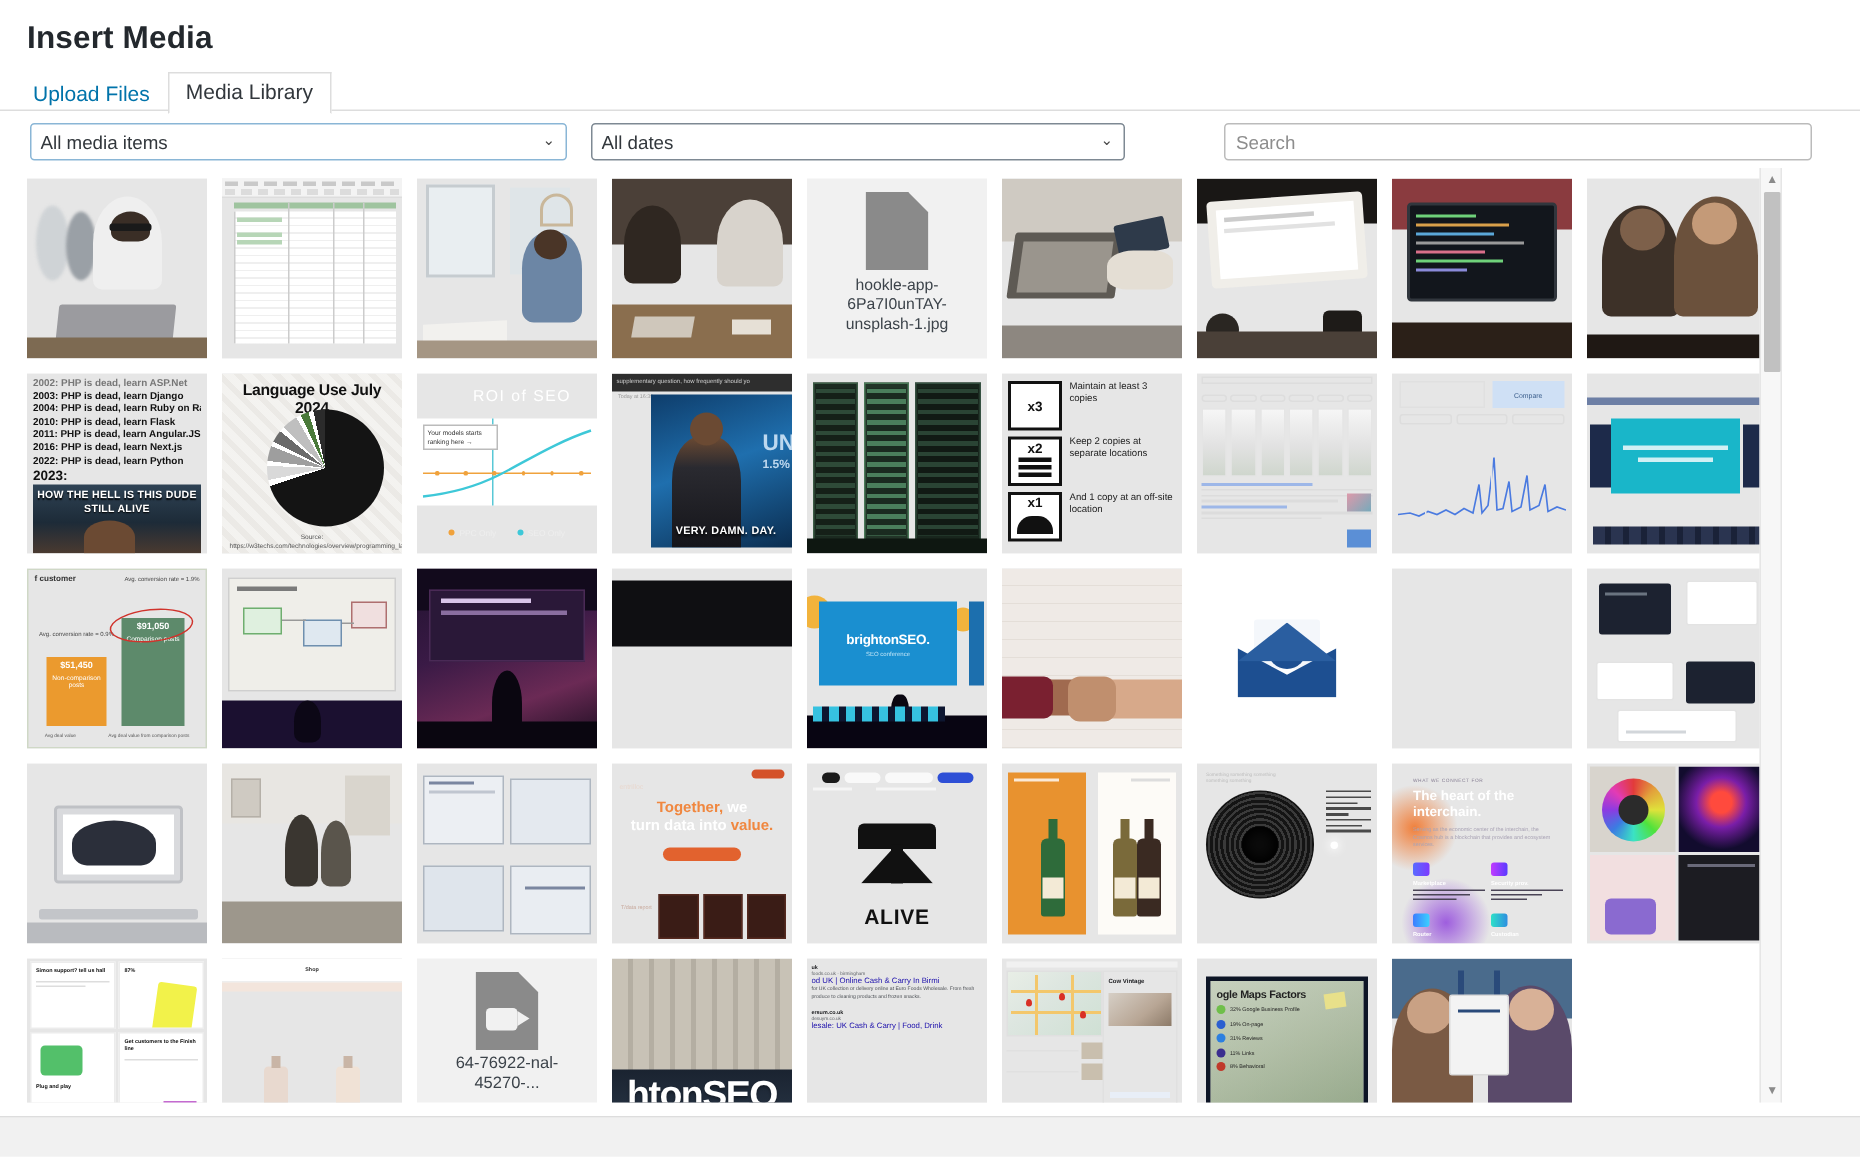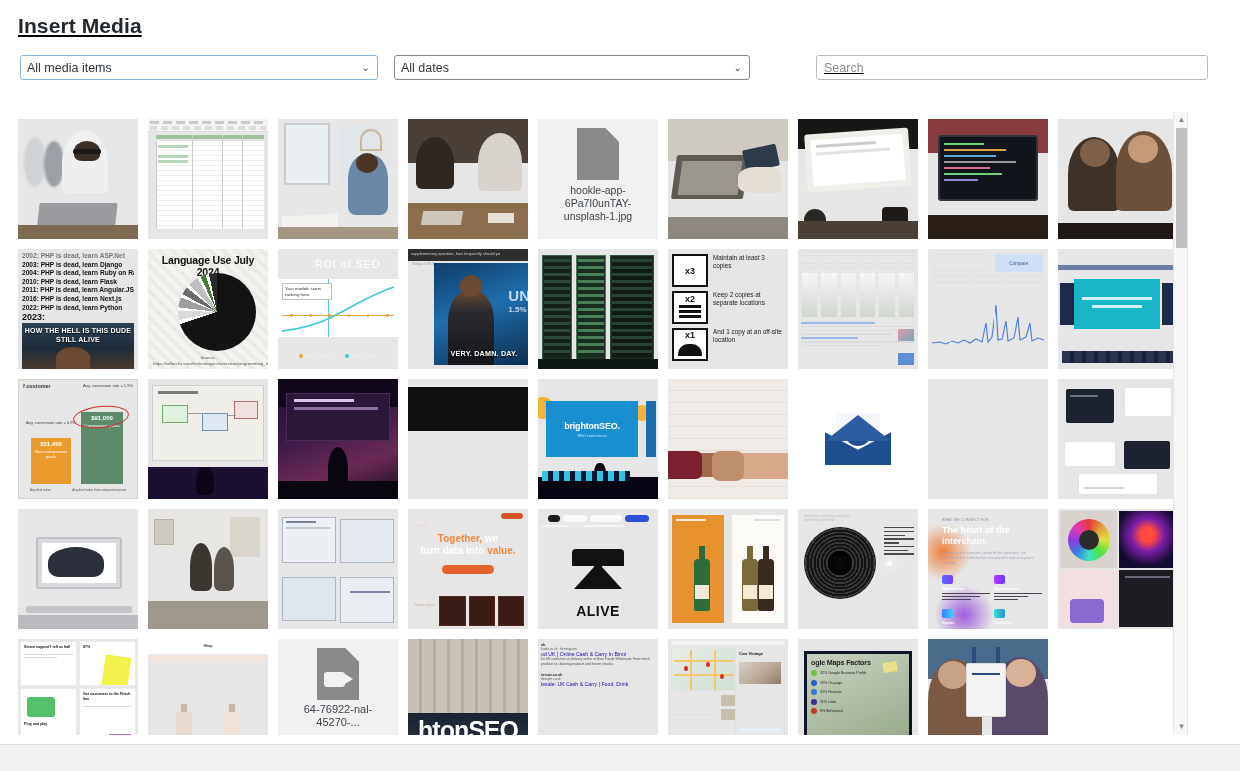--- a/index.html
+++ b/index.html
@@ -12,21 +12,20 @@
     overflow: hidden;
   }
 
   
   .modal {
     position: absolute;
     left: 0; top: 0;
     width: 1240px; height: 745px;
     background: #ffffff;
     border-bottom: 1px solid #ddd;
-    text-decoration: underline;
   }
   .modal-title {
     font-size: 21px;
     font-weight: 600;
     color: #23282d;
     padding: 12px 0 8px 18px;
     letter-spacing: .1px;
     line-height: 1.3;
   }
 
@@ -670,20 +669,23 @@
   .sil { position:absolute; background:rgba(0,0,0,.35); border-radius:50% 50% 6px 6px; }
   .blur { position:absolute; border-radius:50%; filter: blur(1px); }
 </style>
 </head>
 <body>
 
 <div class="modal">
 
   <div class="modal-title">Insert Media</div>
 
+  <div class="tabs">
+    <span class="tab">Upload Files</span><span class="tab active">Media Library</span>
+  </div>
 
   <div class="toolbar">
     <span class="sel-wrap">
       <select id="media-filter-select" class="wp-select">
         <option>All media items</option>
       </select>
       <span class="chev">⌄</span>
     </span>
 
     <span class="sel-wrap">

